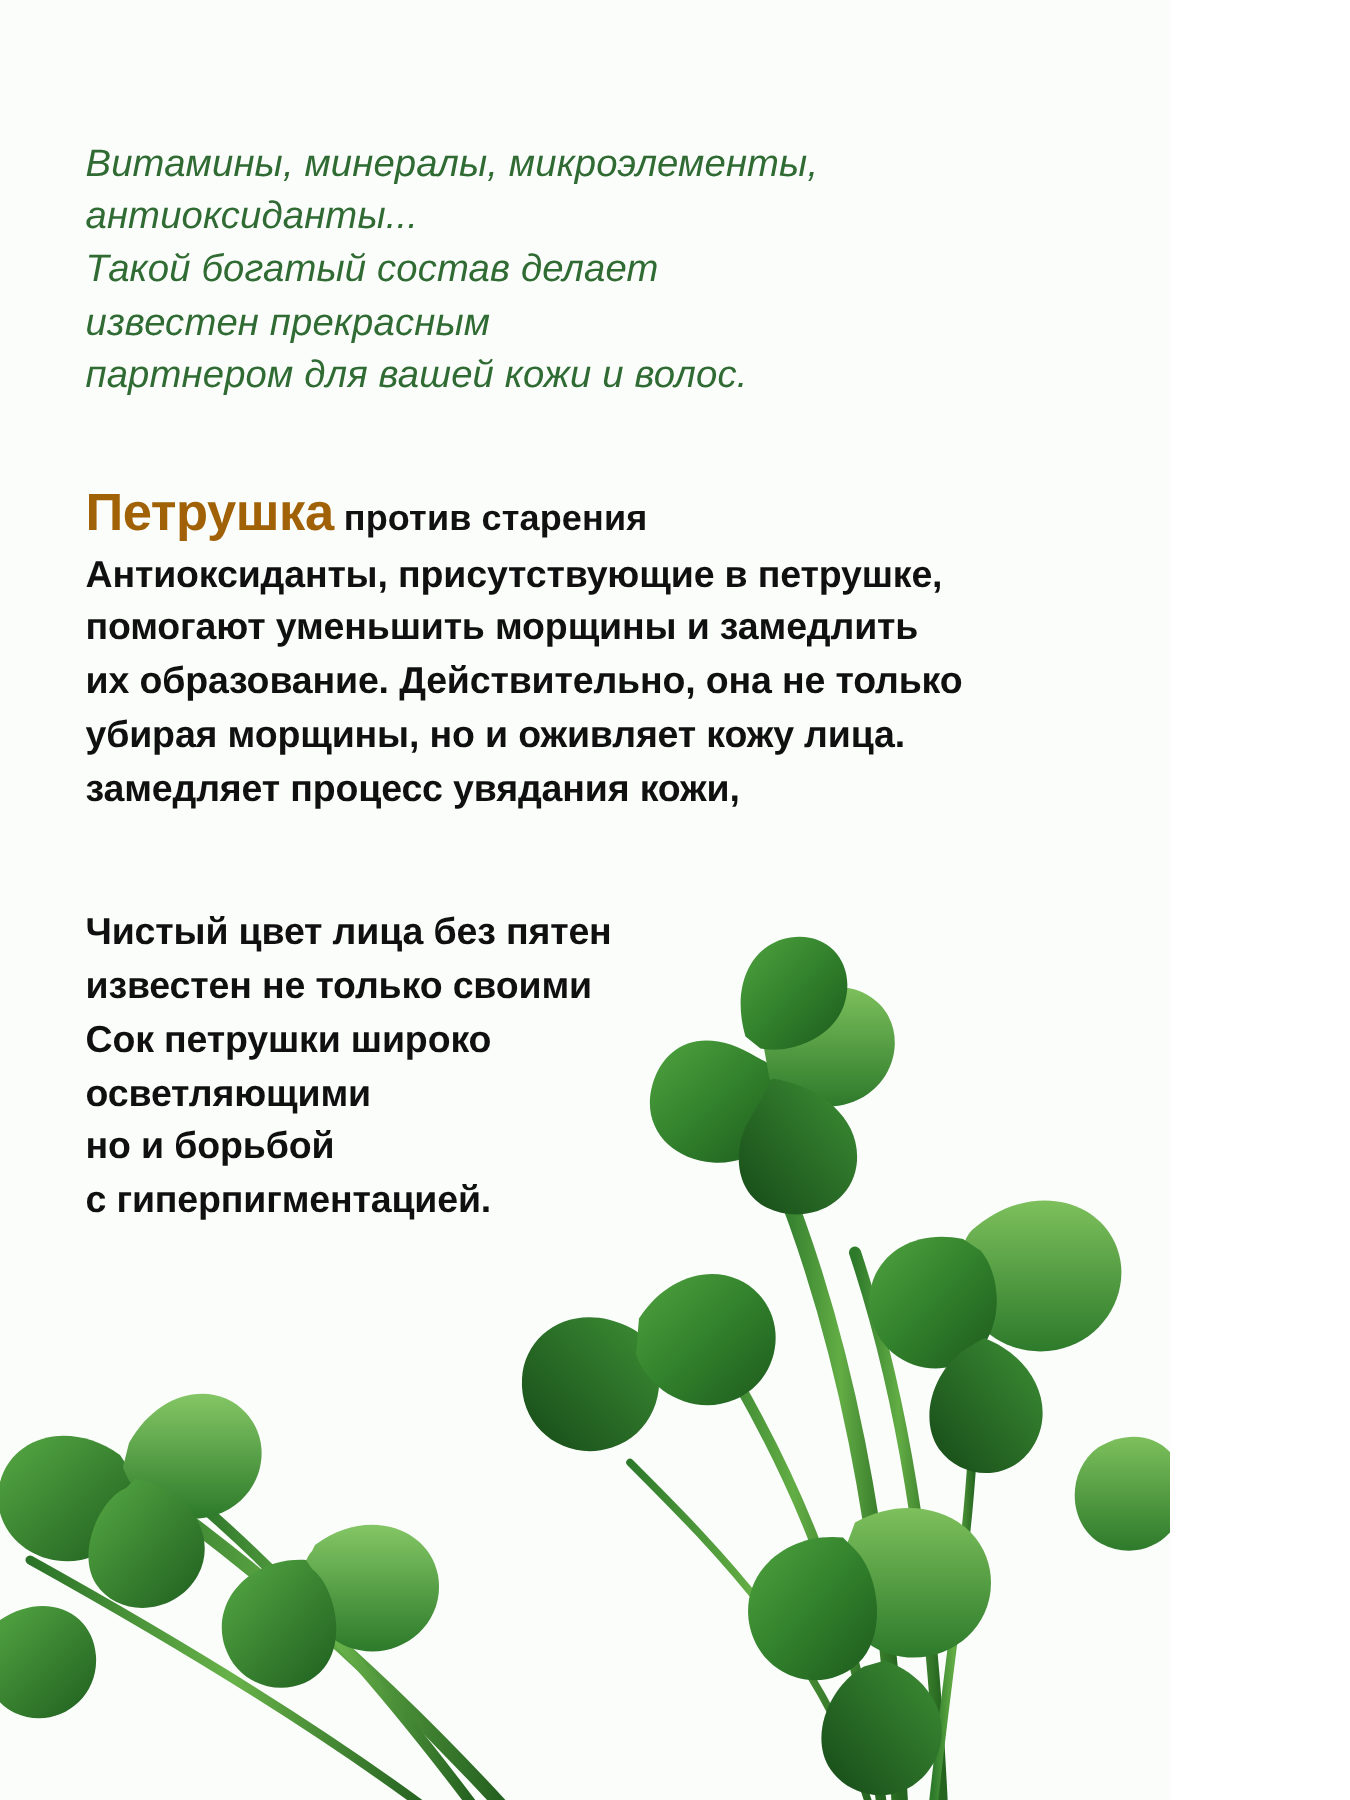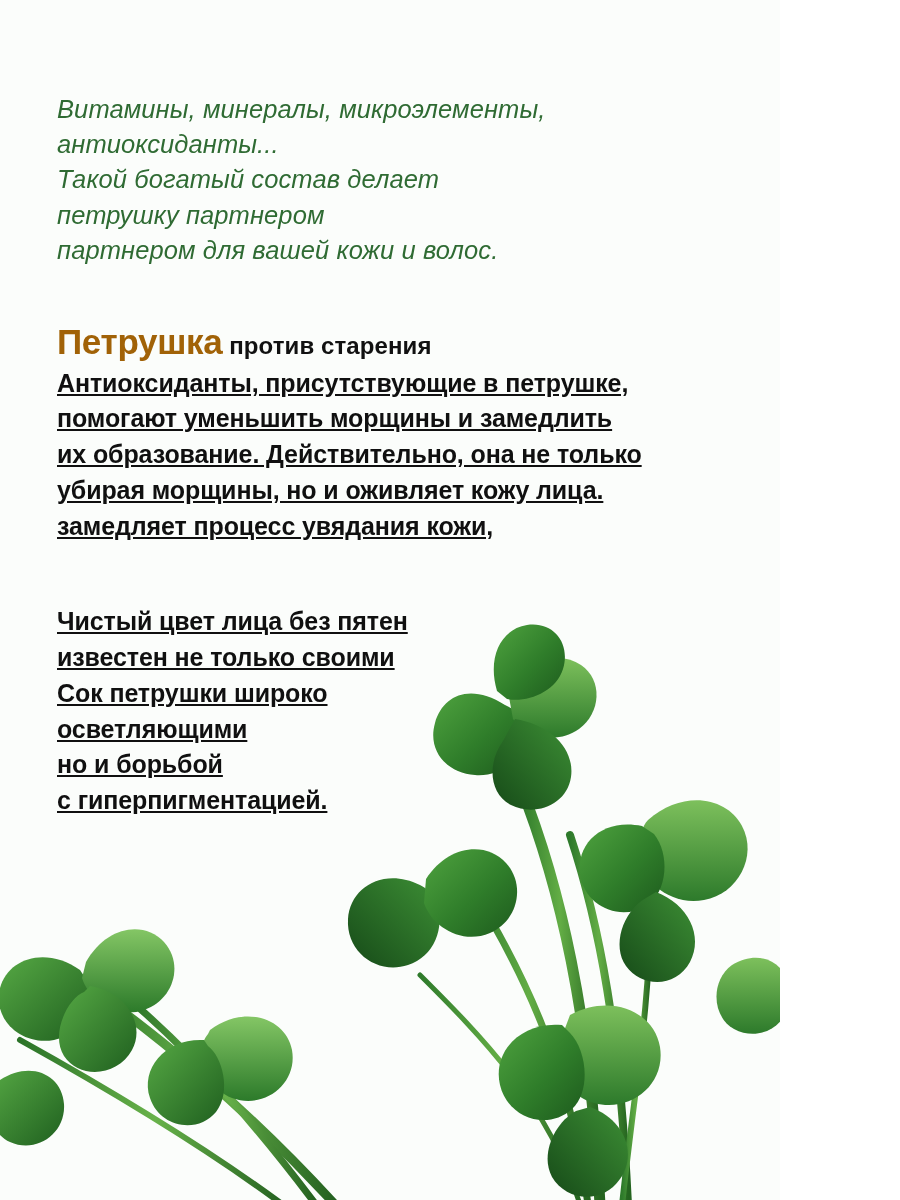--- a/index.html
+++ b/index.html
@@ -78,21 +78,20 @@
     color: #111111;
     letter-spacing: 0.1px;
   }
   .body-text {
     margin: 0;
     color: #101010;
     font-size: 25px;
     font-weight: 700;
     line-height: 1.43;
     letter-spacing: -0.1px;
-    text-decoration: underline;
   }
   .body-text .line { display: block; white-space: pre; }
 
   .section-two {
     margin-top: 60px;
   }
   .section-two .body-text .line:first-child {
     display: block;
   }
 </style>
@@ -197,21 +196,21 @@
       <path d="M0 0 C 30 -20, 62 -6, 64 24 C 66 54, 36 74, 10 62 C -14 51, -18 14, 0 0 Z" fill="url(#lleafA)"></path>
     </g>
   </svg>
 
   <div class="content">
 
     <p class="intro">
       <span class="line">Витамины, минералы, микроэлементы,</span>
       <span class="line">антиоксиданты...</span>
       <span class="line">Такой богатый состав делает</span>
-      <span class="line">петрушку партнером</span>
+      <span class="line">известен прекрасным</span>
       <span class="line">партнером для вашей кожи и волос.</span>
     </p>
 
     <div class="section">
       <h2 class="heading"><span class="hl">Петрушка</span><span class="rest"> против старения</span></h2>
       <p class="body-text">
         <span class="line">Антиоксиданты, присутствующие в петрушке,</span>
         <span class="line">помогают уменьшить морщины и замедлить</span>
         <span class="line">их образование. Действительно, она не только</span>
         <span class="line">убирая морщины, но и оживляет кожу лица.</span>

